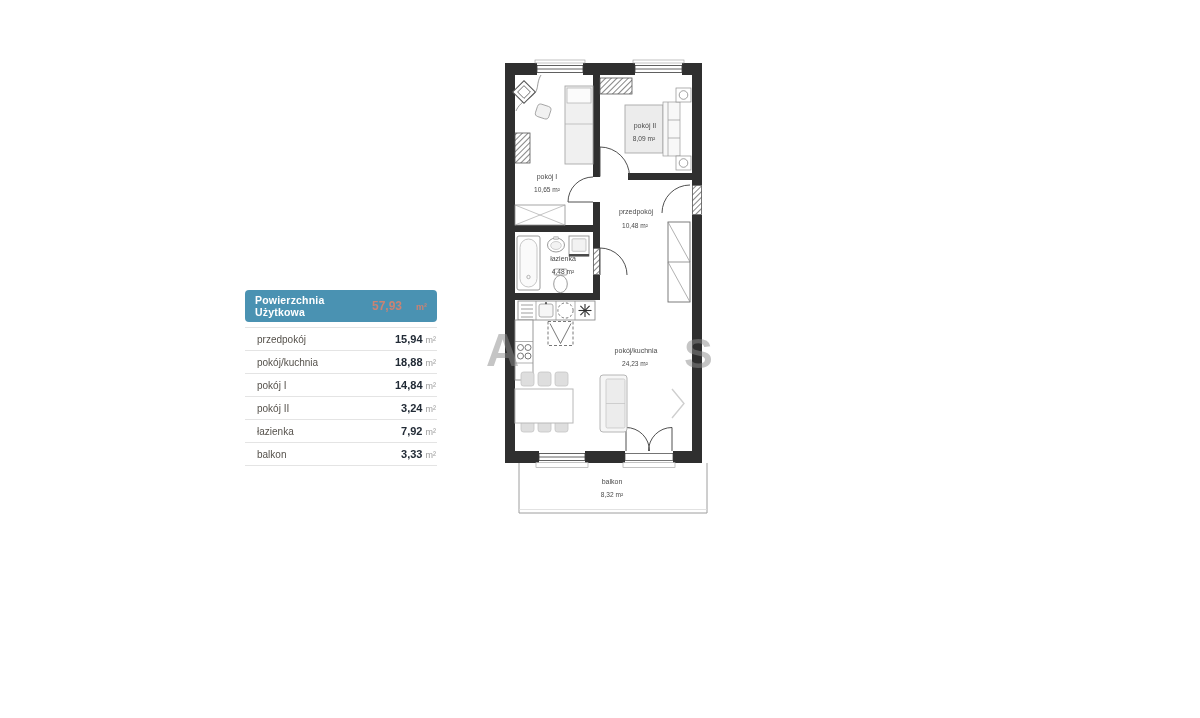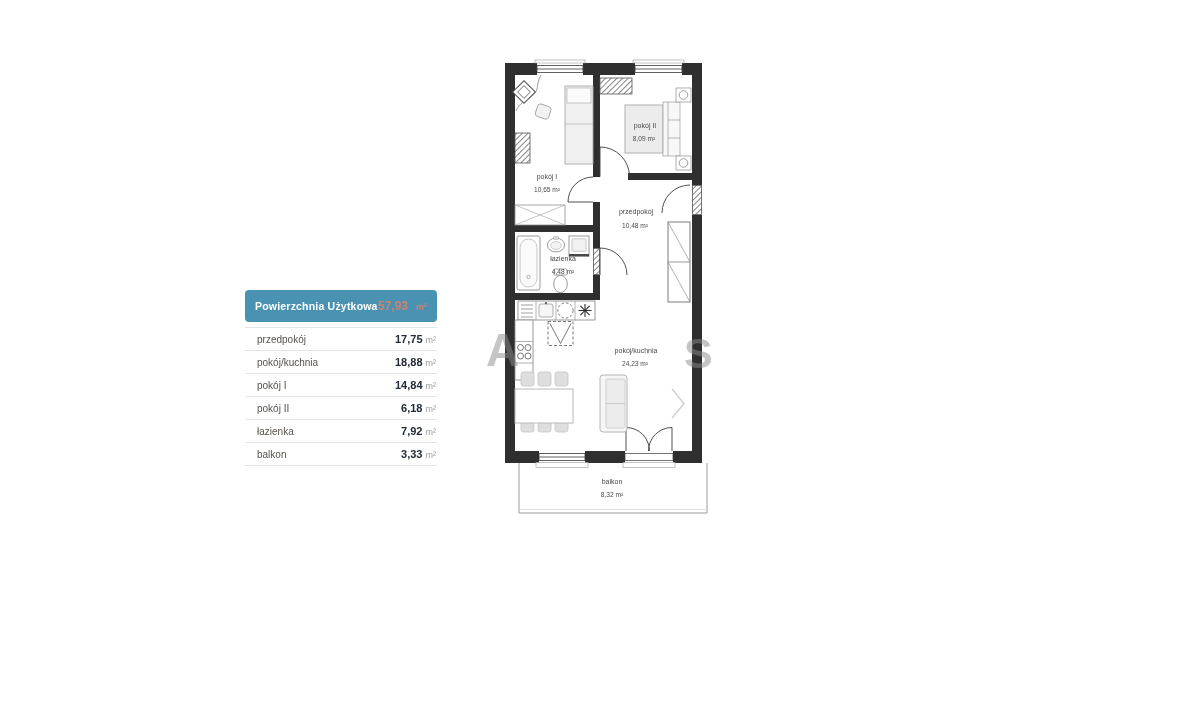--- a/index.html
+++ b/index.html
@@ -4,21 +4,21 @@
 <style>
   html,body{margin:0;padding:0;background:#ffffff;}
   .stage{position:relative;width:1200px;height:718px;background:#fff;overflow:hidden;
          font-family:"Liberation Sans", sans-serif;}
 
   
   .legend{position:absolute;left:245px;top:290px;width:192px;}
   .legend-header{height:23px;background:#4a92b2;border-radius:4px;display:flex;
                  align-items:center;justify-content:space-between;padding:16px 10px;box-sizing:border-box;}
   .legend-header .ttl{color:#fff;font-size:10.5px;font-weight:bold;letter-spacing:.2px;}
-  .legend-header .tot{color:#cb8373;font-size:12px;font-weight:bold;display:flex;align-items:baseline;gap:8px;}
+  .legend-header .tot{color:#cb8373;font-size:12px;font-weight:bold;display:flex;align-items:baseline;gap:14px;}
   .legend-header .tot .u{font-size:9px;font-weight:bold;color:#cb8373;}
   .legend-rows{margin-top:5px;border-top:1px solid #e4e4e4;}
   .lrow{height:23px;display:flex;align-items:center;justify-content:space-between;
         padding:0 1px 0 12px;border-bottom:1px solid #e4e4e4;box-sizing:border-box;}
   .lrow .lab{font-size:10px;color:#56524c;}
   .lrow .val{font-size:11px;font-weight:bold;color:#222b36;}
   .lrow .u{font-size:9px;color:#9c9c9c;font-weight:normal;margin-left:3px;}
 
   
   .plan{position:absolute;left:495px;top:58px;width:220px;height:465px;}
@@ -42,33 +42,33 @@
     <div class="legend-header">
       <span class="ttl">Powierzchnia Użytkowa</span>
       <span class="tot">
         <span>57,93</span>
         <span class="u">m²</span>
       </span>
     </div>
     <div class="legend-rows">
       <div class="lrow">
         <span class="lab">przedpokój</span>
-        <span class="val"><span>17,75</span><span class="u">m²</span></span>
+        <span class="val"><span>15,94</span><span class="u">m²</span></span>
       </div>
       <div class="lrow">
         <span class="lab">pokój/kuchnia</span>
         <span class="val"><span>18,88</span><span class="u">m²</span></span>
       </div>
       <div class="lrow">
         <span class="lab">pokój I</span>
         <span class="val"><span>14,84</span><span class="u">m²</span></span>
       </div>
       <div class="lrow">
         <span class="lab">pokój II</span>
-        <span class="val"><span>6,18</span><span class="u">m²</span></span>
+        <span class="val"><span>3,24</span><span class="u">m²</span></span>
       </div>
       <div class="lrow">
         <span class="lab">łazienka</span>
         <span class="val"><span>7,92</span><span class="u">m²</span></span>
       </div>
       <div class="lrow">
         <span class="lab">balkon</span>
         <span class="val"><span>3,33</span><span class="u">m²</span></span>
       </div>
     </div>

